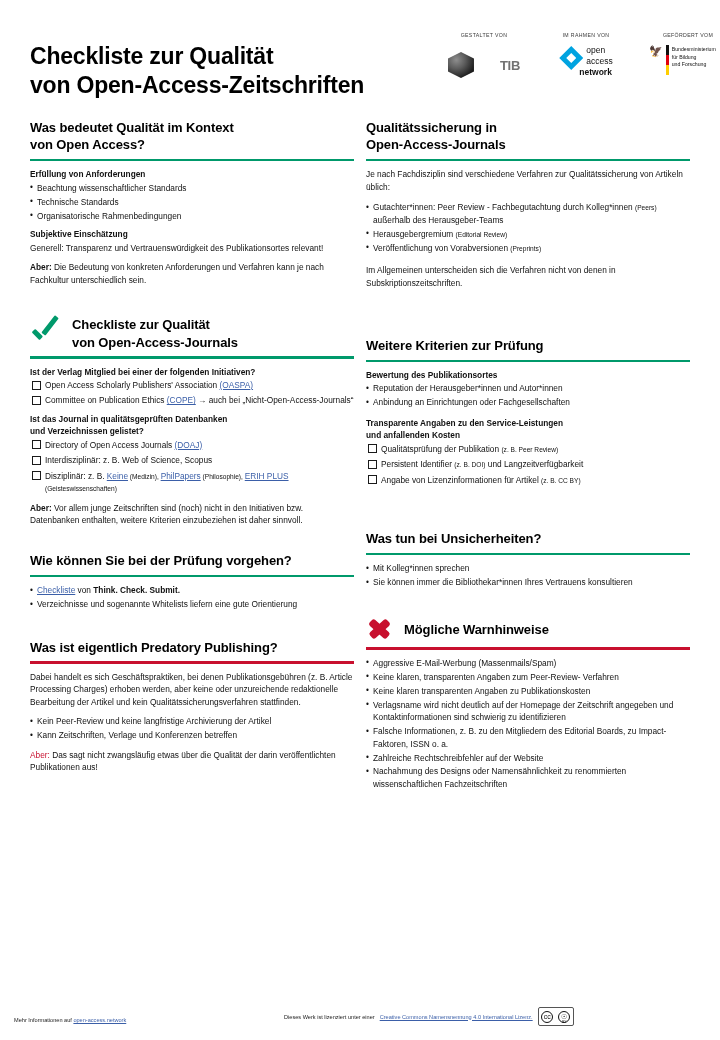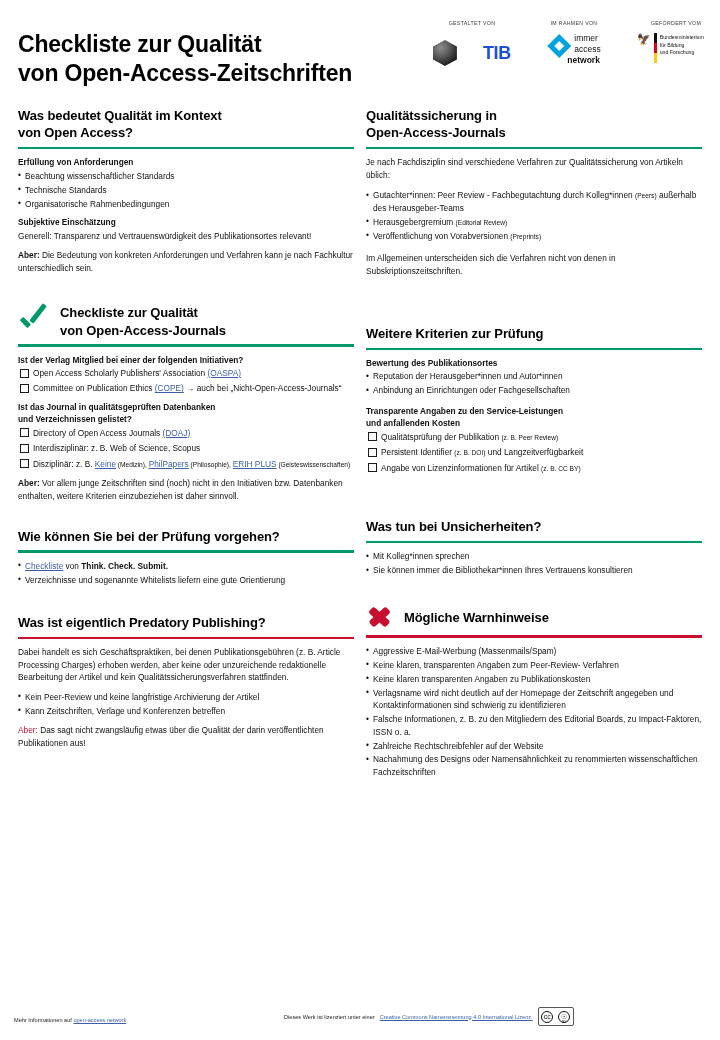--- a/index.html
+++ b/index.html
@@ -3,21 +3,21 @@
 <meta charset="utf-8">
 <style>
   * { box-sizing: border-box; margin: 0; padding: 0; }
   html, body {
     width: 720px; height: 1040px;
     background: #ffffff;
     font-family: "Liberation Sans", sans-serif;
     color: #1a1a1a;
     overflow: hidden;
   }
-  .page { position: relative; width: 720px; height: 1040px; padding: 4px; }
+  .page { position: relative; width: 720px; height: 1040px; padding: 16px; }
 
   
   .header { display: flex; align-items: flex-start; padding: 14px 14px 0 14px; }
   .title {
     font-size: 23px; font-weight: bold; line-height: 1.28;
     letter-spacing: -0.2px; color: #000; padding-top: 12px;
     white-space: pre-line; flex: 0 0 auto; width: 415px;
   }
   .logos { display: flex; gap: 24px; padding-top: 2px; }
   .logo-box { text-align: center; width: 78px; }
@@ -25,21 +25,21 @@
     font-size: 5.2px; letter-spacing: 0.35px; color: #3a3a3a;
     font-weight: normal; margin-bottom: 7px; white-space: nowrap;
   }
   
   .tib { display: flex; align-items: center; justify-content: center; gap: 3px; height: 40px; }
   .tib-cube {
     width: 26px; height: 26px;
     background: radial-gradient(circle at 32% 30%, #8e8e8e 0%, #5d5d5d 35%, #1c1c1c 75%);
     clip-path: polygon(50% 0%, 100% 25%, 100% 75%, 50% 100%, 0% 75%, 0% 25%);
   }
-  .tib-txt { font-size: 18px; font-weight: bold; color: #1d4ed8; letter-spacing: -0.3px; margin-left: 23px; }
+  .tib-txt { font-size: 13px; font-weight: bold; color: #737373; letter-spacing: -0.3px; margin-left: 23px; }
   
   .oan { height: 44px; display: flex; align-items: flex-start; justify-content: center; gap: 3px; }
   .oan-dia { position: relative; width: 24px; height: 24px; margin-top: 1px; flex: 0 0 auto; }
   .oan-dia::before {
     content: ""; position: absolute; inset: 0; background: #00a3e0;
     clip-path: polygon(50% 0, 100% 50%, 50% 100%, 0 50%);
   }
   .oan-dia::after {
     content: ""; position: absolute; inset: 7px; background: #fff;
     clip-path: polygon(50% 0, 100% 50%, 50% 100%, 0 50%);
@@ -140,21 +140,21 @@
           <div class="tib-cube"></div>
           <div class="tib-txt">TIB</div>
         </div>
       </div>
 
       <div class="logo-box">
         <div class="logo-cap">IM RAHMEN VON</div>
         <div class="oan">
           <div class="oan-dia"></div>
           <div class="oan-words">
-            <span>immer</span>
+            <span>open</span>
             <span>access</span>
             <span class="w3">network</span>
           </div>
         </div>
       </div>
 
       <div class="logo-box">
         <div class="logo-cap">GEFÖRDERT VOM</div>
         <div class="bmbf">
           <div class="bmbf-eagle">🦅</div>

